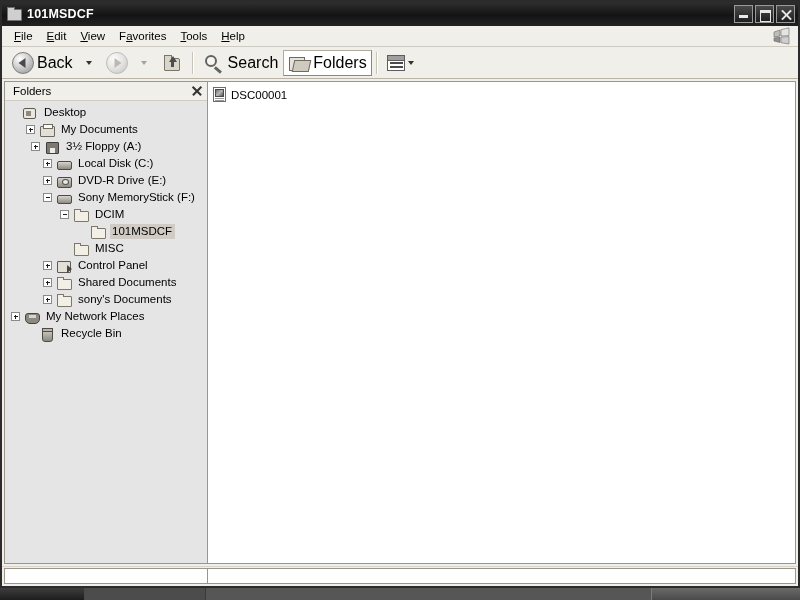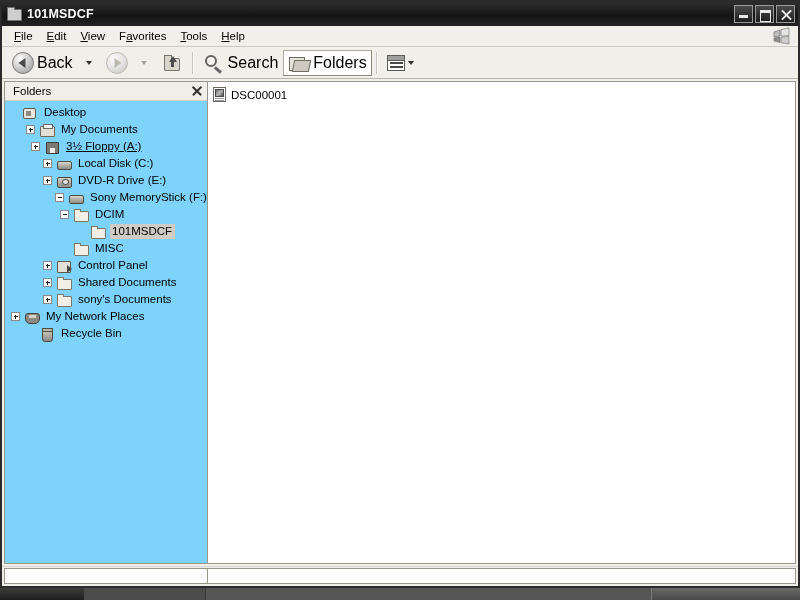--- a/index.html
+++ b/index.html
@@ -328,21 +328,21 @@
     width: 12px; height: 1.6px;
     background: #333;
   }
   .close-x i.a { transform: rotate(45deg); }
   .close-x i.b { transform: rotate(-45deg); }
 
   #tree {
     flex: 1 1 auto;
     overflow: hidden;
     padding-top: 3px;
-    background: #7dd3fc;
+    background: #e5e5e5;
     min-height: 0;
   }
   .tree-row {
     height: 17px;
     display: flex;
     align-items: center;
     white-space: nowrap;
     cursor: default;
     font-size: 11.5px;
     color: #000;
@@ -707,21 +707,21 @@
           <div class="tree-row" style="padding-left: 21px;">
             <span class="expander">
               <i class="h"></i>
               <i class="v"></i>
             </span>
             <span class="titem-icon">
               <span class="ic-docs"></span>
             </span>
             <span class="titem-label">My Documents</span>
           </div>
-          <div class="tree-row" style="padding-left: 26px; text-decoration: underline;">
+          <div class="tree-row" style="padding-left: 26px;">
             <span class="expander">
               <i class="h"></i>
               <i class="v"></i>
             </span>
             <span class="titem-icon">
               <span class="ic-floppy"></span>
             </span>
             <span class="titem-label">3½ Floppy (A:)</span>
           </div>
           <div class="tree-row" style="padding-left: 38px;">
@@ -737,21 +737,21 @@
           <div class="tree-row" style="padding-left: 38px;">
             <span class="expander">
               <i class="h"></i>
               <i class="v"></i>
             </span>
             <span class="titem-icon">
               <span class="ic-dvd"></span>
             </span>
             <span class="titem-label">DVD-R Drive (E:)</span>
           </div>
-          <div class="tree-row" style="padding-left: 38px; margin-left: 12px;">
+          <div class="tree-row" style="padding-left: 38px;">
             <span class="expander">
               <i class="h"></i>
             </span>
             <span class="titem-icon">
               <span class="ic-hdd"></span>
             </span>
             <span class="titem-label">Sony MemoryStick (F:)</span>
           </div>
           <div class="tree-row" style="padding-left: 55px;">
             <span class="expander">

